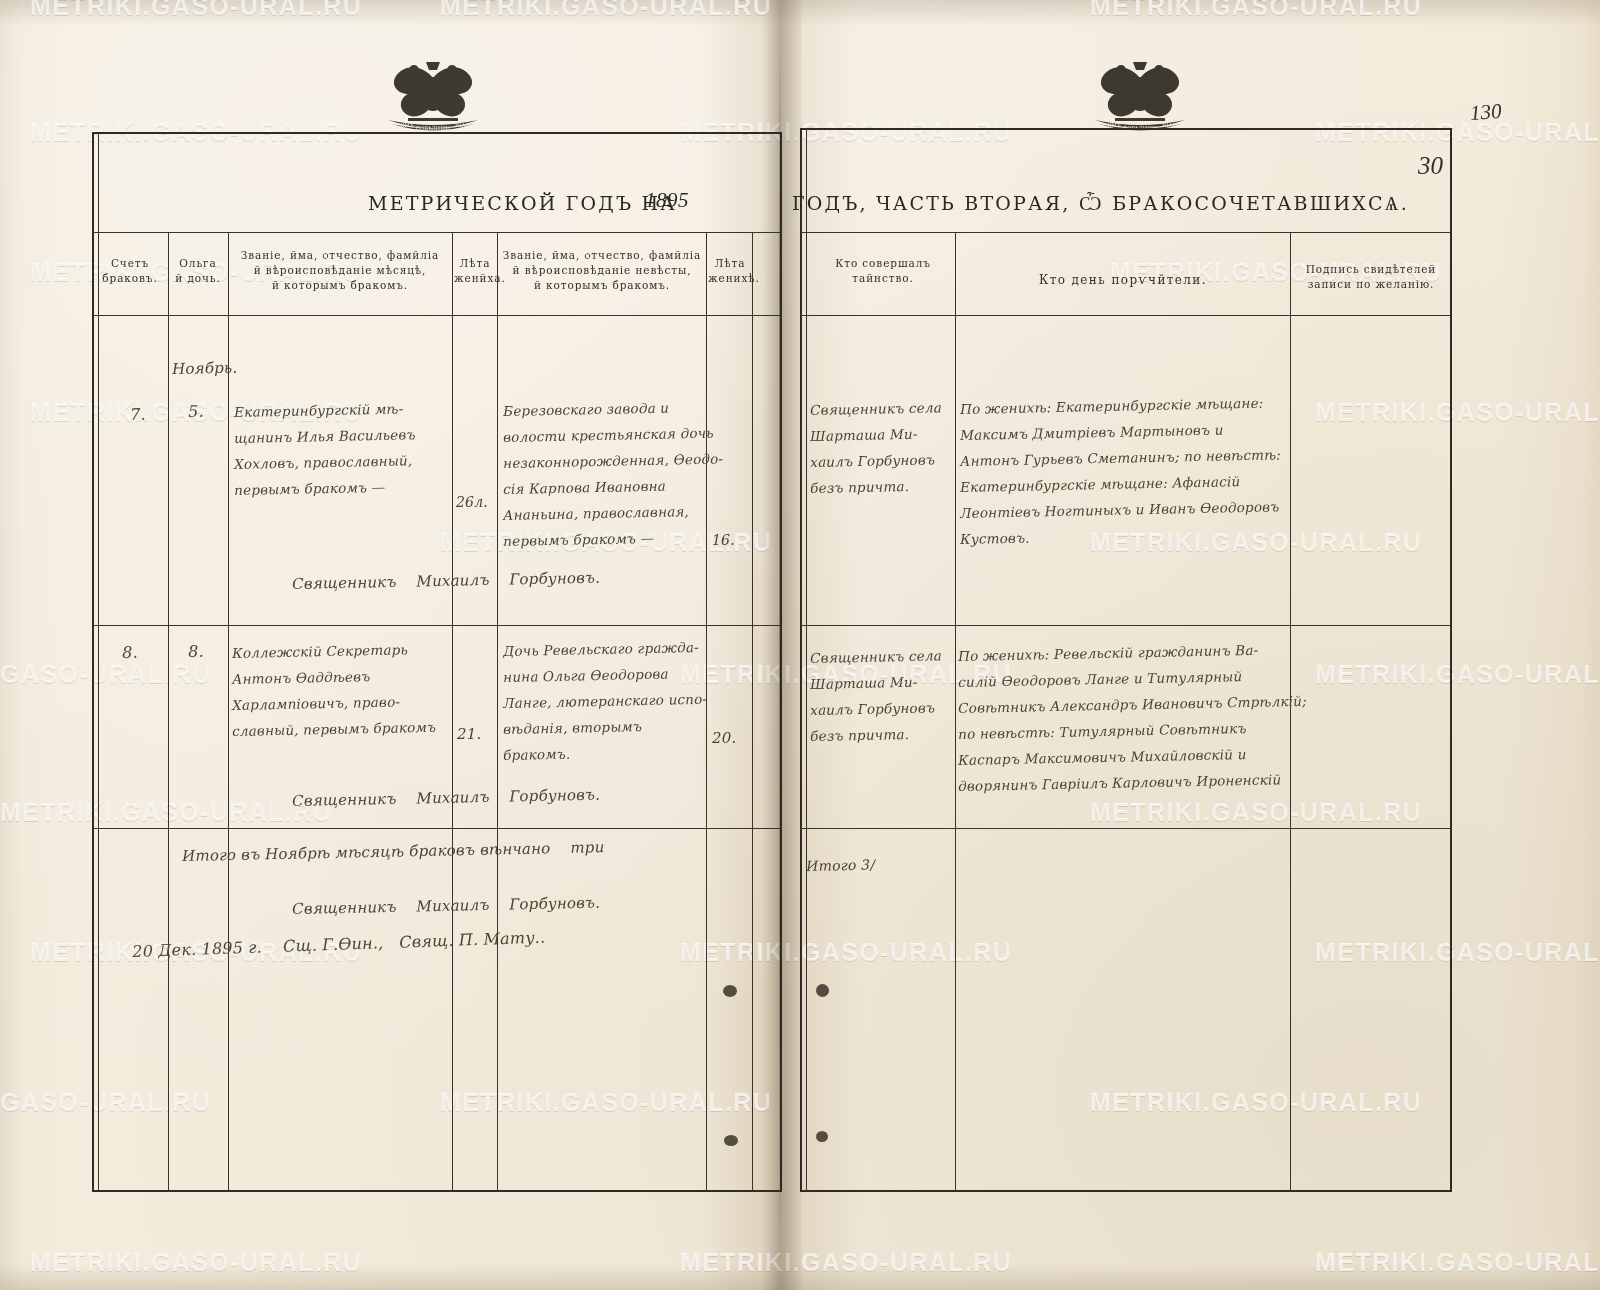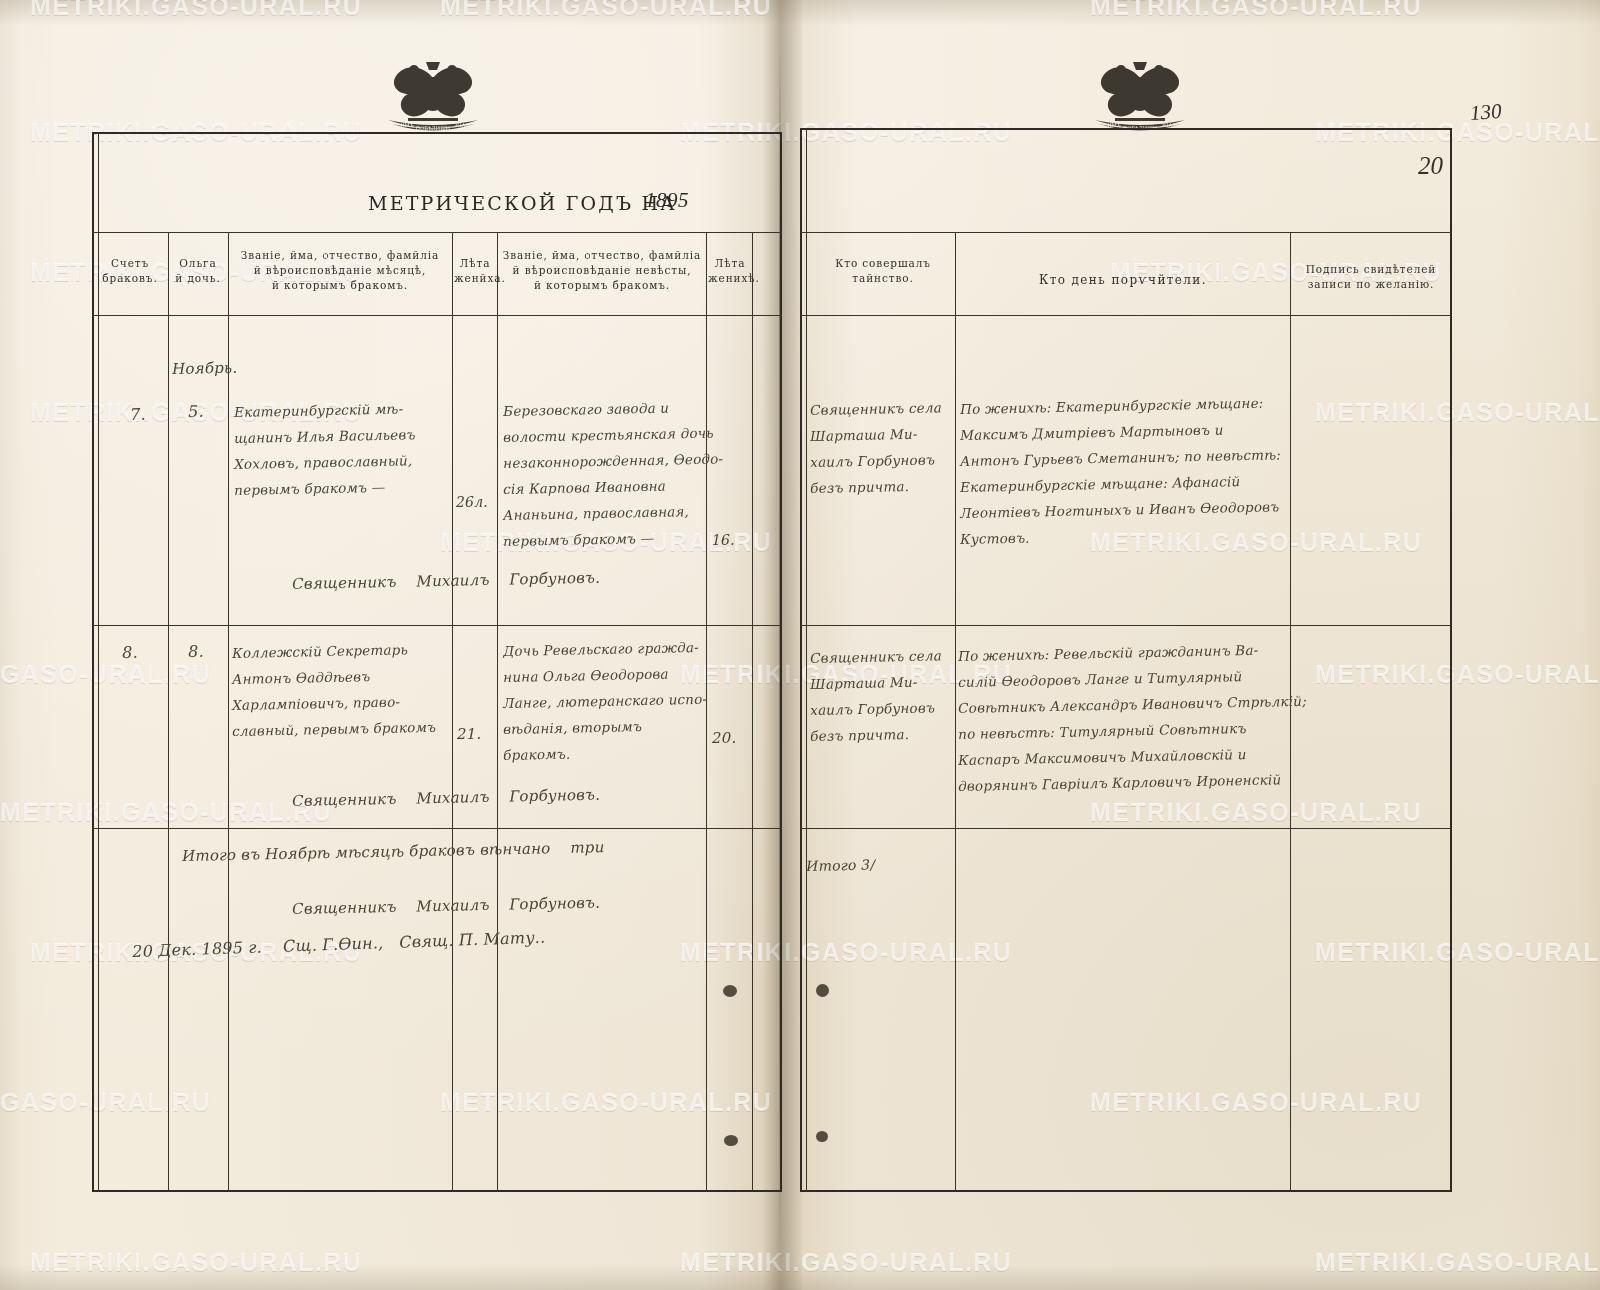--- a/index.html
+++ b/index.html
@@ -239,24 +239,25 @@
       <path d="M14 66 q41 13 82 0 q-41 9 -82 0 z"></path>
     </g>
     <g fill="#f3ebdc" font-family="DejaVu Serif" font-size="5" text-anchor="middle">
       <text x="27" y="69">СИМЪ</text>
       <text x="55" y="72">ПОБѢДИШИ</text>
       <text x="85" y="69">ЗНАМ.</text>
     </g>
   </svg>
 
   <div class="folio" style="left:1470px; top:100px; font-size:21px; transform:rotate(-4deg);">130</div>
-  <div class="folio" style="left:1418px; top:152px; font-size:25px;">20</div>
+  <div class="folio" style="left:1418px; top:152px; font-size:25px;">30</div>
 
   <div class="title-line" style="left:368px; top:192px;">МЕТРИЧЕСКОЙ ГОДЪ НА</div>
   <div class="title-line title-year" style="left:645px; top:188px;">1895</div>
+  <div class="title-line" style="left:792px; top:192px;">ГОДЪ, ЧАСТЬ ВТОРАЯ, Ѽ БРАКОСОЧЕТАВШИХСѦ.</div>
 
   <div class="frame left"></div>
 
   <div class="vline" style="left:98px;  top:132px; height:1060px;"></div>
 
   <div class="hline" style="left:92px; top:315px; width:690px;"></div>
 
   <div class="vline" style="left:168px; top:232px; height:960px;"></div>
   <div class="vline" style="left:228px; top:232px; height:960px;"></div>
   <div class="vline" style="left:452px; top:232px; height:960px;"></div>

